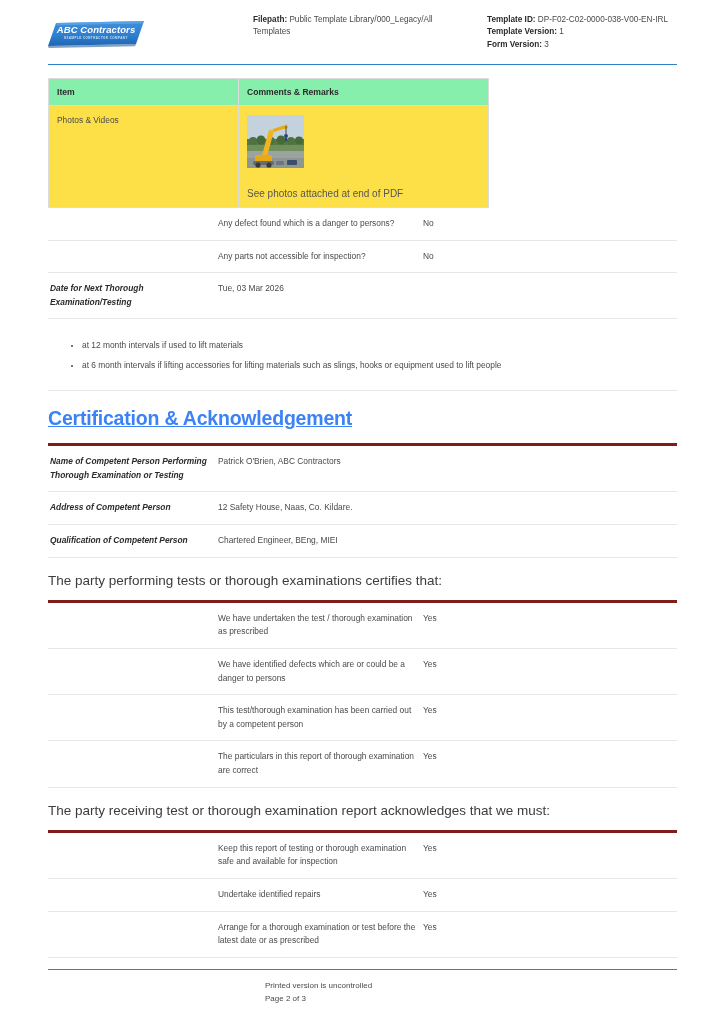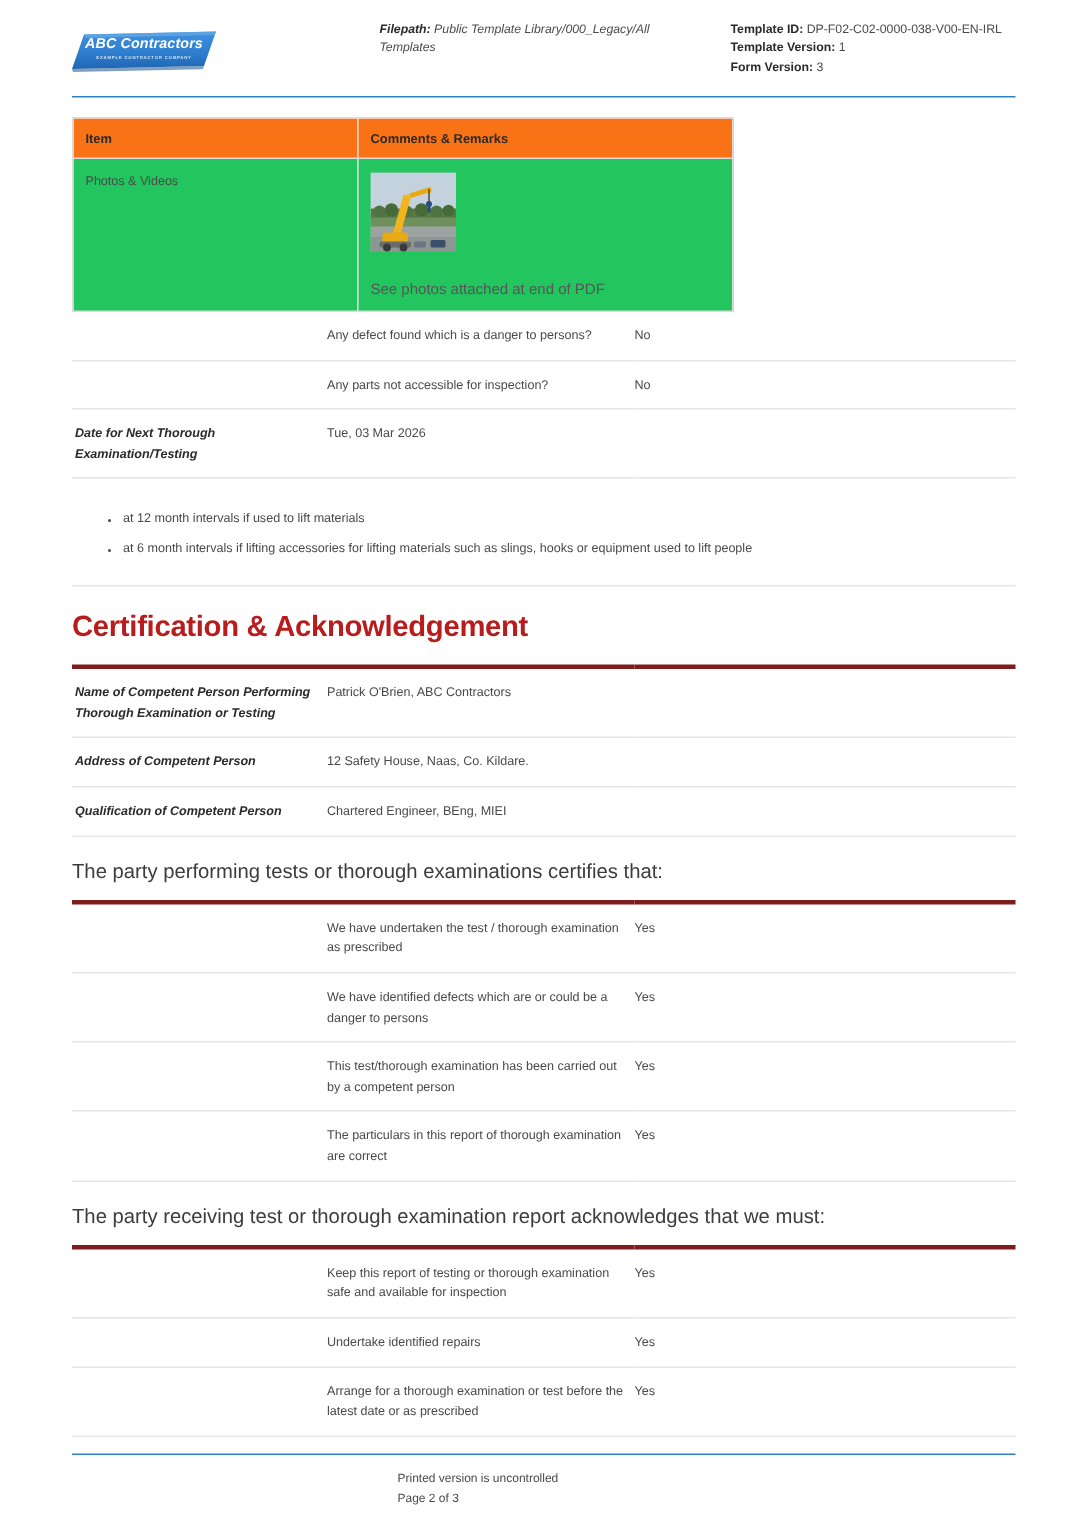--- a/index.html
+++ b/index.html
@@ -64,55 +64,55 @@
     letter-spacing: .5px;
     line-height: 1;
     pointer-events: none;
   }
 
   .hdr-col {
     font-size: 8.2px;
     line-height: 1.5;
     color: #4a4a4a;
   }
-  .hdr-col.filepath { flex: 0 0 212px; font-style: italic; }
+  .hdr-col.filepath { flex: 0 0 212px; }
   .hdr-col.tmpl { flex: 1 1 auto; padding-left: 22px; }
   .hdr-col b { color: #2b2b2b; font-weight: bold; }
   .hdr-line { white-space: normal; }
 
   .rule-blue {
     border-top: 1.4px solid #2f81c4;
     margin-top: 8px;
   }
 
   
   .tbl-bordered {
     width: 441px;
     border: 1px solid #dcdcdc;
     border-collapse: collapse;
     margin-top: 13px;
     table-layout: fixed;
   }
   .tbl-bordered th {
-    background: #f97316;
+    background: #86efac;
     font-size: 8.6px;
     font-weight: bold;
     color: #2b2b2b;
     text-align: left;
     padding: 8px 0 8px 8px;
     border: 1px solid #dcdcdc;
     vertical-align: middle;
   }
   .tbl-bordered td {
     border: 1px solid #dcdcdc;
     padding: 9px 0 8px 8px;
     font-size: 8.4px;
     color: #4a4a4a;
     vertical-align: top;
-    background: #22c55e;
+    background: #fde047;
   }
   .col-item { width: 190px; }
   .col-comments { width: 250px; }
 
   .photo-box { width: 57px; }
   .photo {
     width: 57px; height: 53px;
     display: block;
     border: 0;
   }
@@ -167,24 +167,25 @@
 
   
   .sec-divider {
     width: 629px;
     border-top: 1px solid #e6e6e6;
     margin-top: 18px;
   }
   h1.section-title {
     font-size: 19.5px;
     font-weight: bold;
-    color: #b91c1c;
+    color: #3b82f6;
     margin: 16px 0 14px 0;
     letter-spacing: -0.2px;
     line-height: 1.15;
+    text-decoration: underline;
   }
   h2.sub-title {
     font-size: 13.5px;
     font-weight: normal;
     color: #3c3c3c;
     margin: 15px 0 11px 0;
     line-height: 1.2;
   }
 
   

